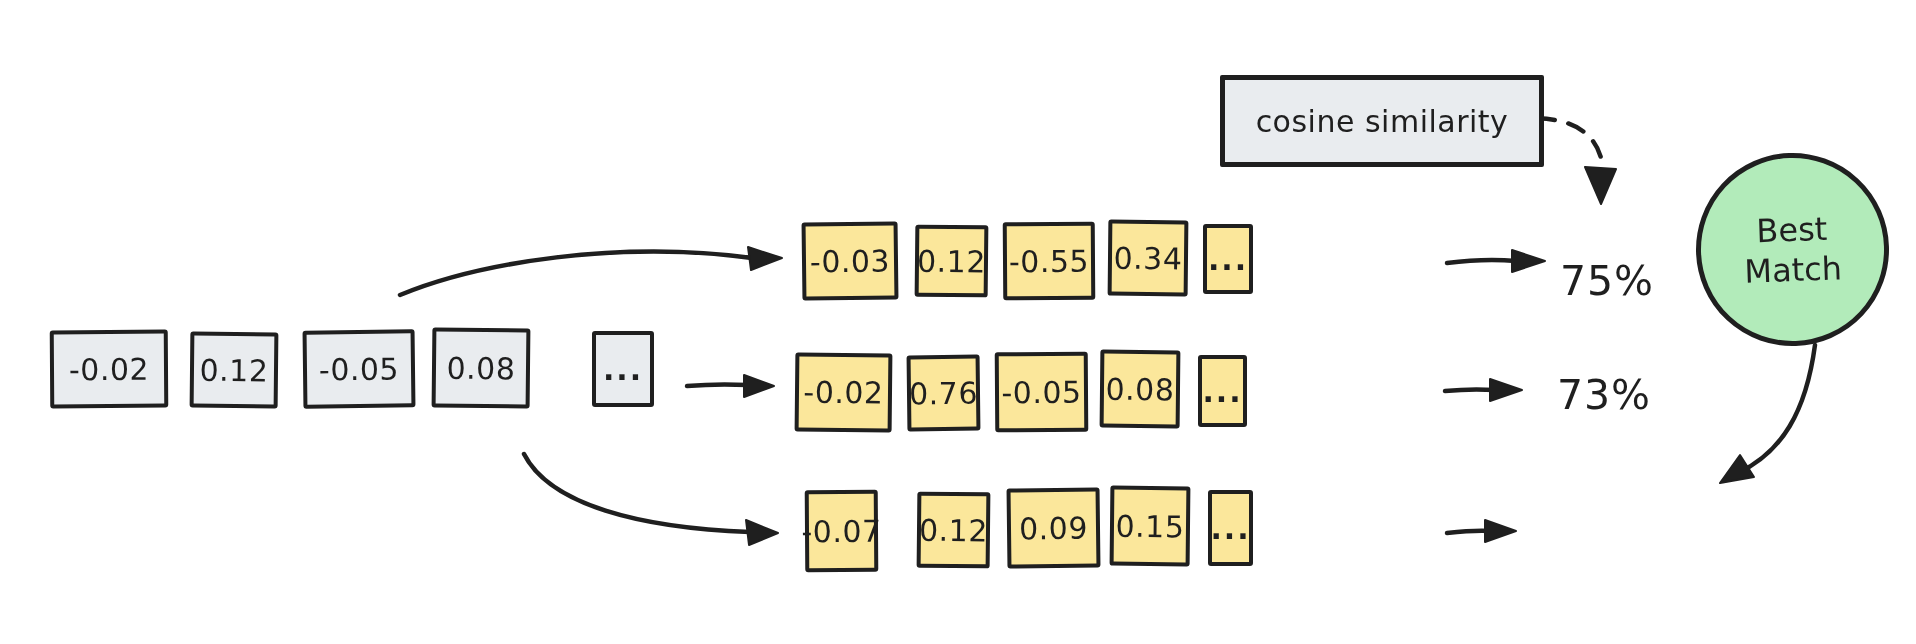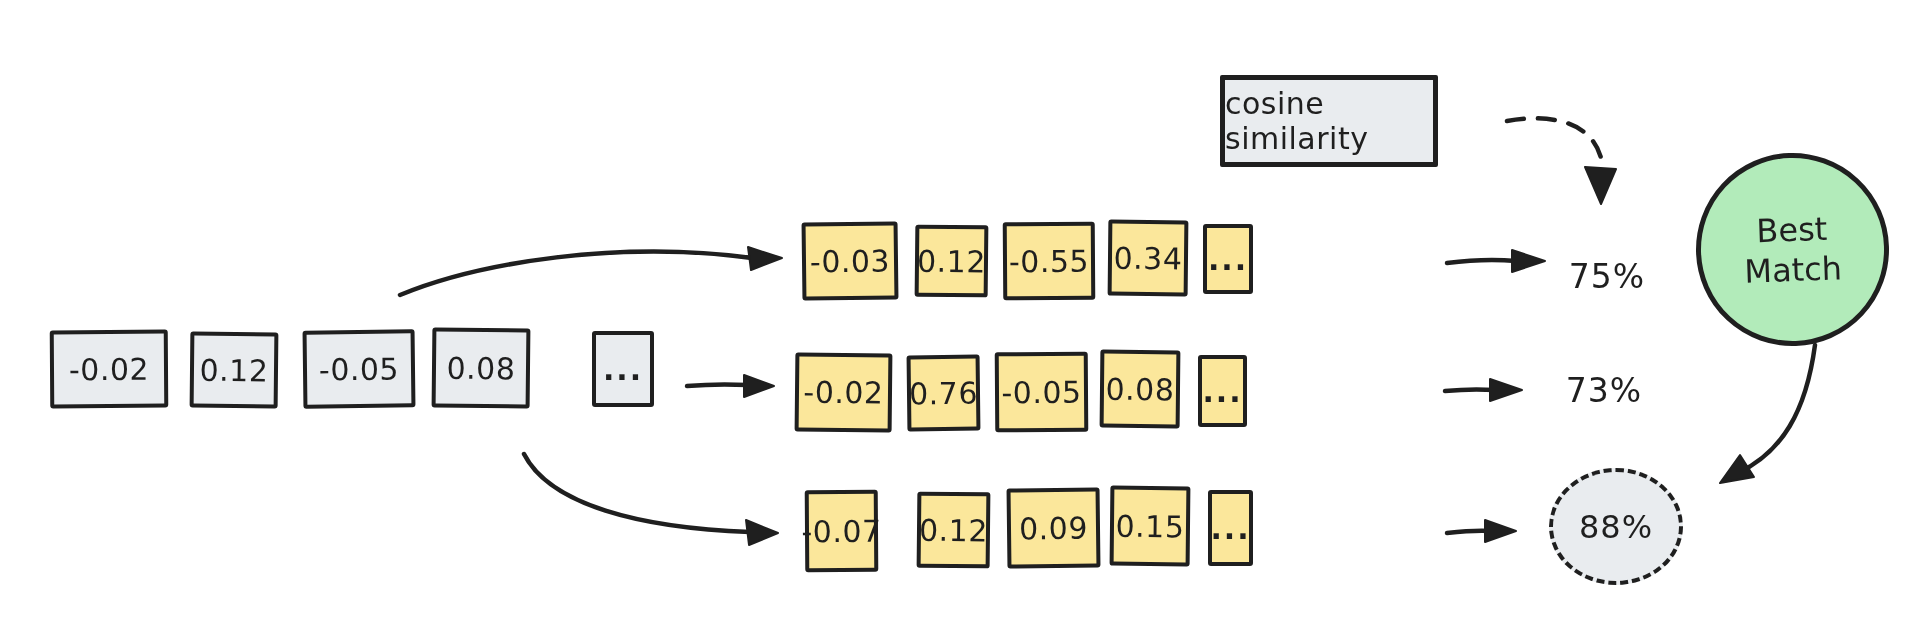--- a/index.html
+++ b/index.html
@@ -9,25 +9,25 @@
   }
   .vbox{
     position:absolute;display:flex;align-items:center;justify-content:center;
     border:4px solid #1f1f1f;border-radius:3px;font-size:30px;font-weight:500;
     box-sizing:border-box;letter-spacing:.5px;
   }
   .gray{background:#e9ecef;}
   .yellow{background:#fbe79b;}
   .dots{font-weight:700;letter-spacing:2px;}
   .pct{
-    position:absolute;width:120px;text-align:center;font-size:33px;font-weight:500;
+    position:absolute;width:120px;text-align:center;font-size:41px;font-weight:500;
     letter-spacing:1px;
   }
   .label-box{
-    position:absolute;left:1220px;top:75px;width:218px;height:92px;
+    position:absolute;left:1220px;top:75px;width:324px;height:92px;
     display:flex;align-items:center;justify-content:center;
     background:#e9ecef;border:5px solid #1f1f1f;border-radius:2px;
     font-size:30px;letter-spacing:.5px;box-sizing:border-box;
   }
   .best-circle{
     position:absolute;left:1696px;top:153px;width:193px;height:193px;
     border-radius:50%;background:#b2ebba;border:5px solid #1f1f1f;
     display:flex;flex-direction:column;align-items:center;justify-content:center;
     font-size:32px;line-height:1.25;box-sizing:border-box;transform:rotate(-2deg);
   }
@@ -96,23 +96,20 @@
     <div class="vbox yellow rot-c" style="left:805px;top:490px;width:73px;height:82px">-0.07</div>
     <div class="vbox yellow rot-b" style="left:917px;top:492px;width:73px;height:76px">0.12</div>
     <div class="vbox yellow rot-a" style="left:1007px;top:488px;width:93px;height:80px">0.09</div>
     <div class="vbox yellow rot-b" style="left:1110px;top:486px;width:80px;height:80px">0.15</div>
     <div class="vbox yellow dots" style="left:1208px;top:490px;width:45px;height:76px">...</div>
   </div>
 
   <div class="pct" style="left:1547px;top:257px">75%</div>
   <div class="pct" style="left:1544px;top:371px">73%</div>
 
-  <div class="match-circle">
-    <span>88%</span>
-  </div>
 
   <div class="label-box">
     <span>cosine similarity</span>
   </div>
 
   <div class="best-circle">
     <span>Best</span>
     <span>Match</span>
   </div>
 

